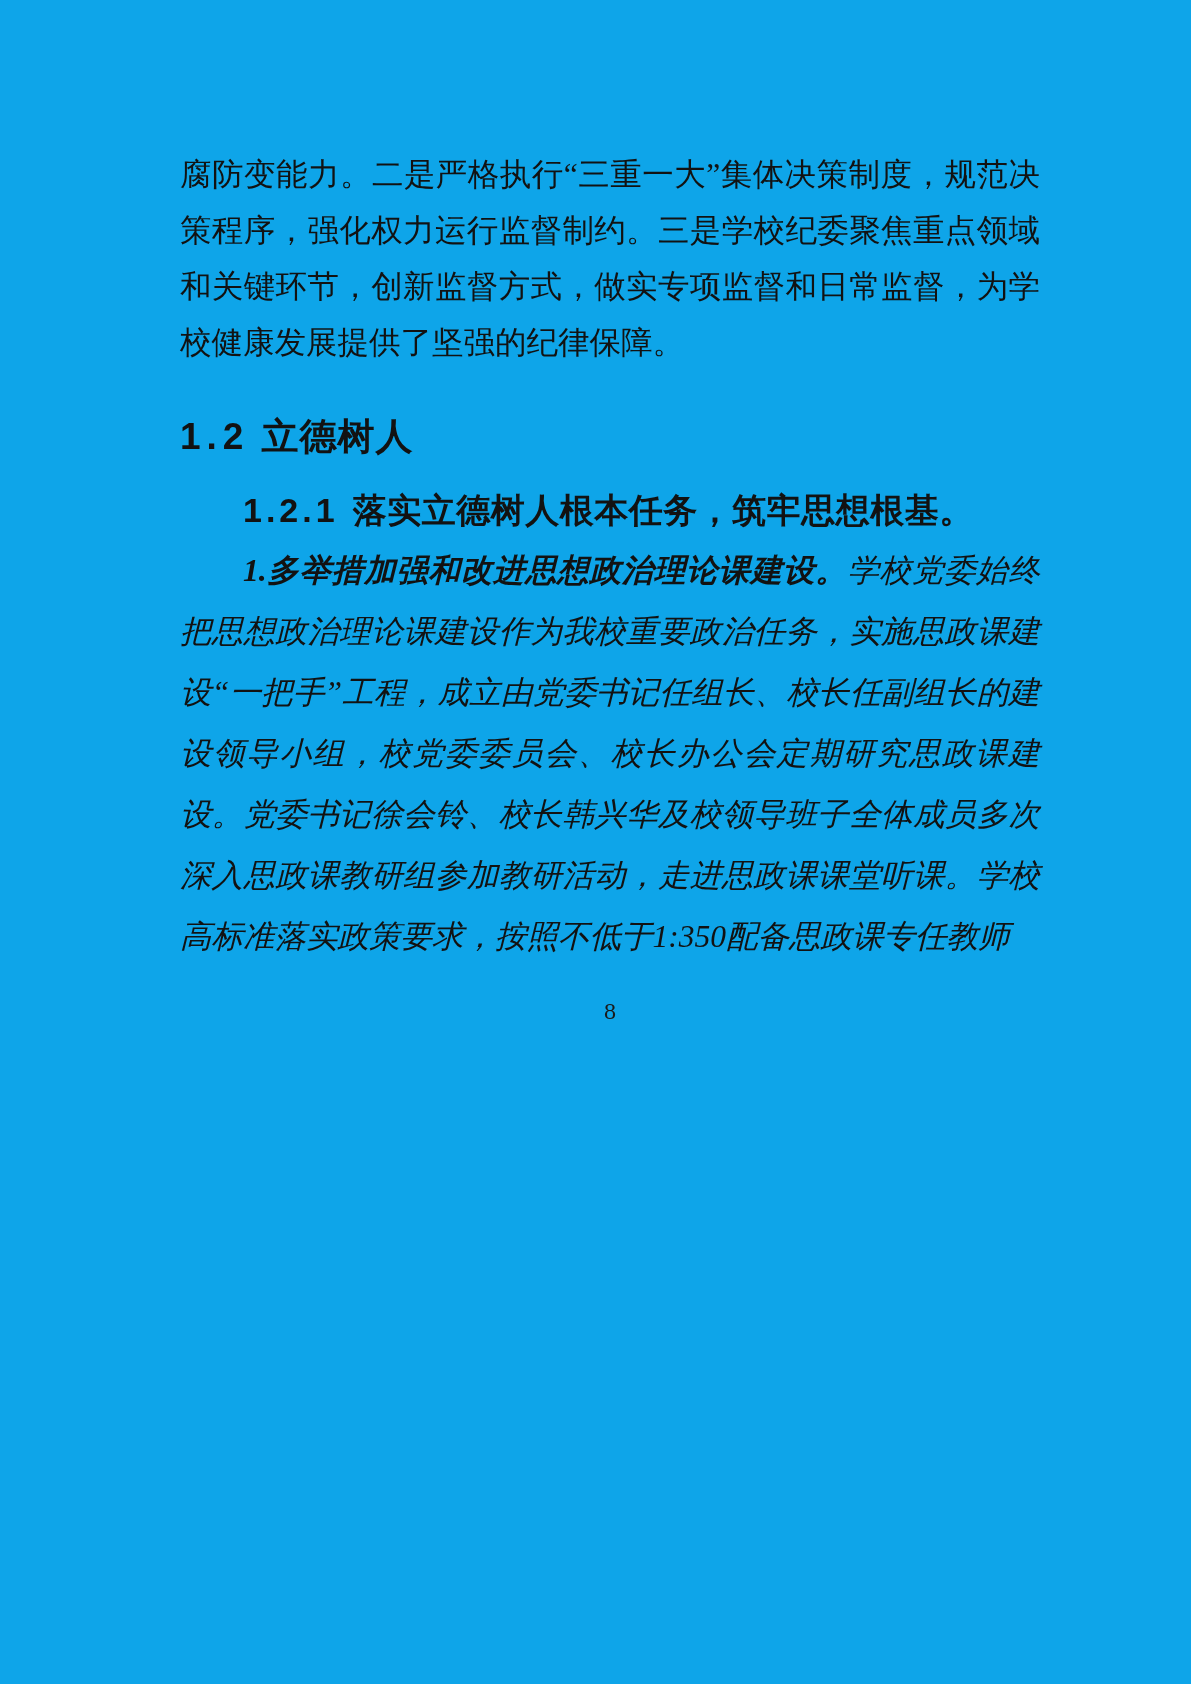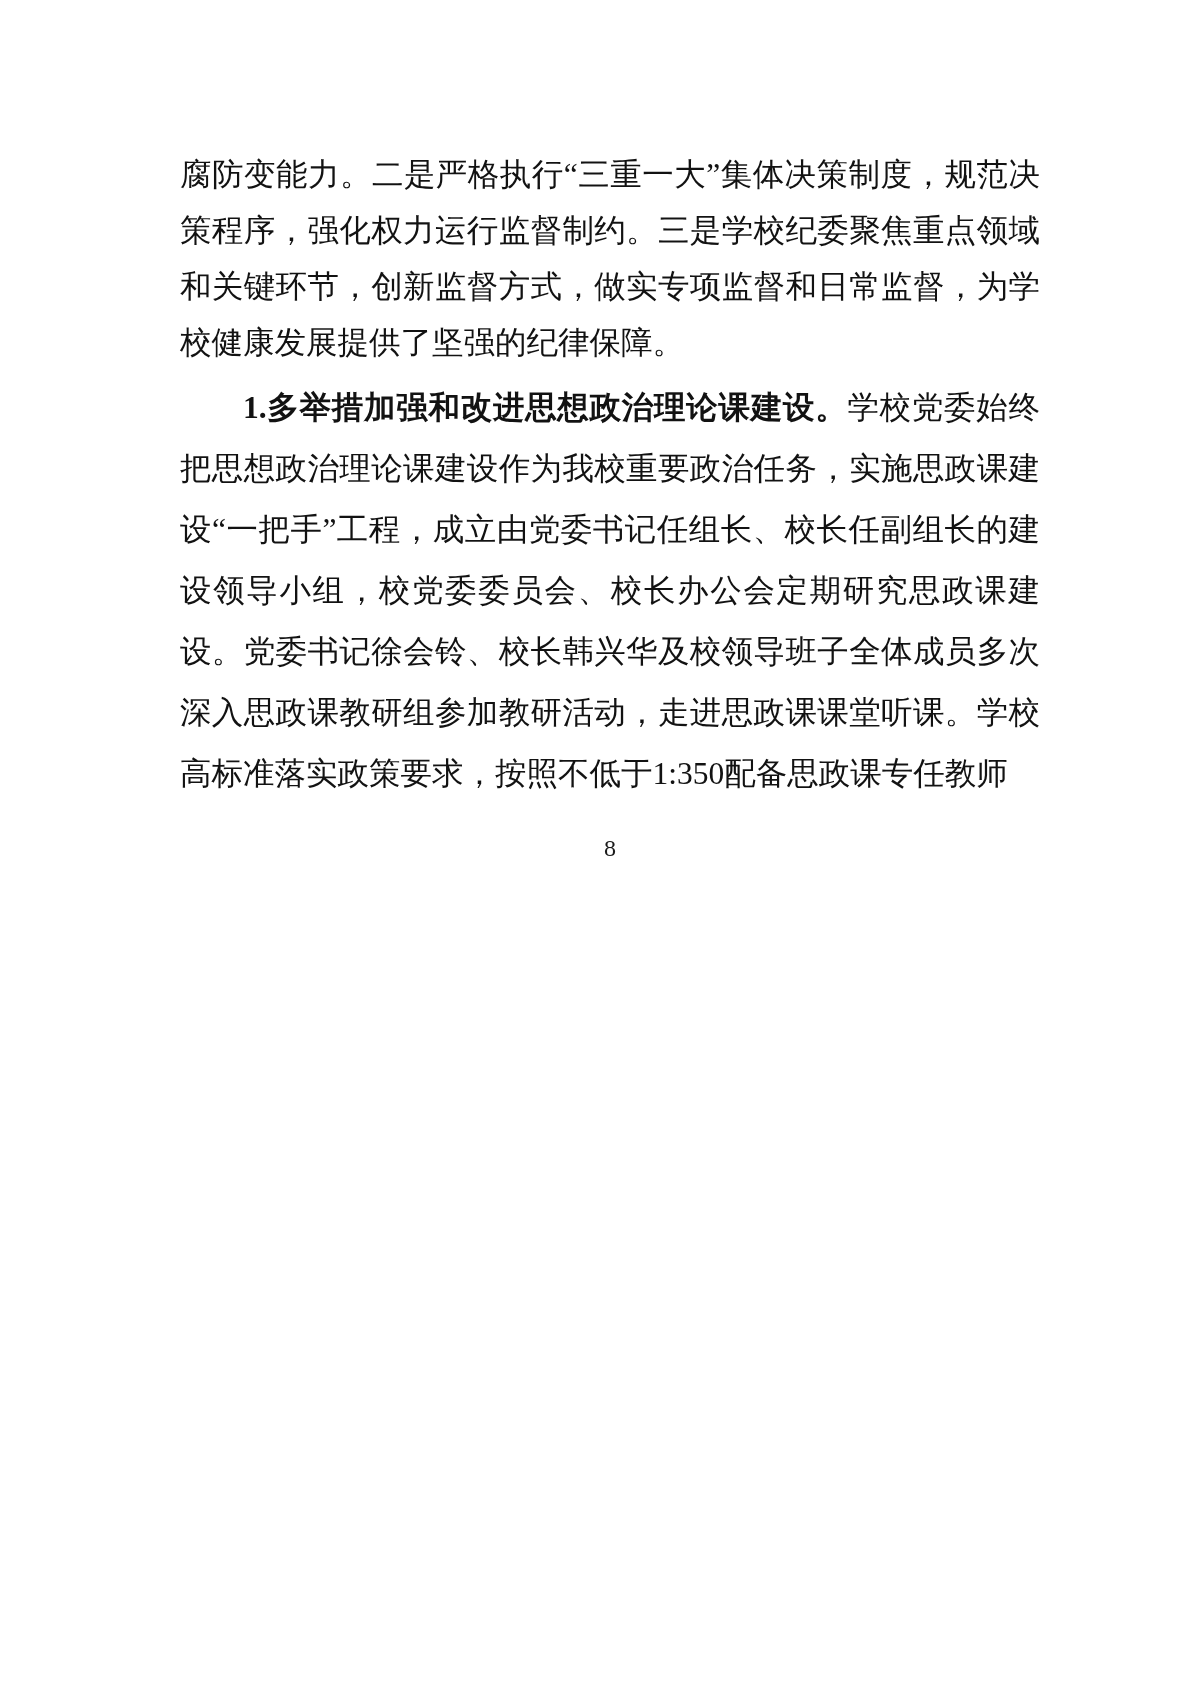--- a/index.html
+++ b/index.html
@@ -1,21 +1,21 @@
 <!DOCTYPE html>
 <html lang="zh"><head>
 <meta charset="utf-8">
 <style>
   html, body { margin: 0; padding: 0; background: #9a9a9a; }
   .page {
     position: relative;
     width: 1191px;
     height: 1684px;
     margin: 0 auto;
-    background: #ffffff;
+    background: #0ea5e9;
     box-sizing: border-box;
     padding: 147px 151px 0 180px;
     color: #121212;
     font-family: "Liberation Serif", "DejaVu Serif", serif;
     overflow: hidden;
   }
   .content { width: 860px; }
   p.body {
     margin: 0;
     font-size: 31.5px;
@@ -53,39 +53,45 @@
   }
   h3.subsec .subsec-num {
     font-family: "Liberation Sans", "DejaVu Sans", sans-serif;
     letter-spacing: 4px;
     margin-right: 14px;
   }
   p.body .lead {
     font-weight: 700;
   }
   p.b1 { margin-top: 9px; }
-  p.b2 { margin-top: 6px; }
+  p.b2 { margin-top: 6px; font-style: italic; }
   .footer {
     margin-top: 30px;
     width: 860px;
     text-align: center;
     font-size: 24px;
     line-height: 28px;
     color: #1a1a1a;
   }
 </style>
 </head>
 <body>
 
 <div class="page">
   <div class="content">
 
     <p class="body cont">腐防变能力。二是严格执行“三重一大”集体决策制度，规范决策程序，强化权力运行监督制约。三是学校纪委聚焦重点领域和关键环节，创新监督方式，做实专项监督和日常监督，为学校健康发展提供了坚强的纪律保障。</p>
 
+    <h2 class="sec">
+      <span class="sec-num">1.2</span><span class="sec-title">立德树人</span>
+    </h2>
 
+    <h3 class="subsec">
+      <span class="subsec-num">1.2.1</span><span class="subsec-title">落实立德树人根本任务，筑牢思想根基。</span>
+    </h3>
 
 
     <p class="body indent b2"><span class="lead">1.多举措加强和改进思想政治理论课建设。</span><span>学校党委始终把思想政治理论课建设作为我校重要政治任务，实施思政课建设“一把手”工程，成立由党委书记任组长、校长任副组长的建设领导小组，校党委委员会、校长办公会定期研究思政课建设。党委书记徐会铃、校长韩兴华及校领导班子全体成员多次深入思政课教研组参加教研活动，走进思政课课堂听课。学校高标准落实政策要求，按照不低于1:350配备思政课专任教师</span></p>
 
     <div class="footer">
       <span>8</span>
     </div>
 
   </div>
 </div>

